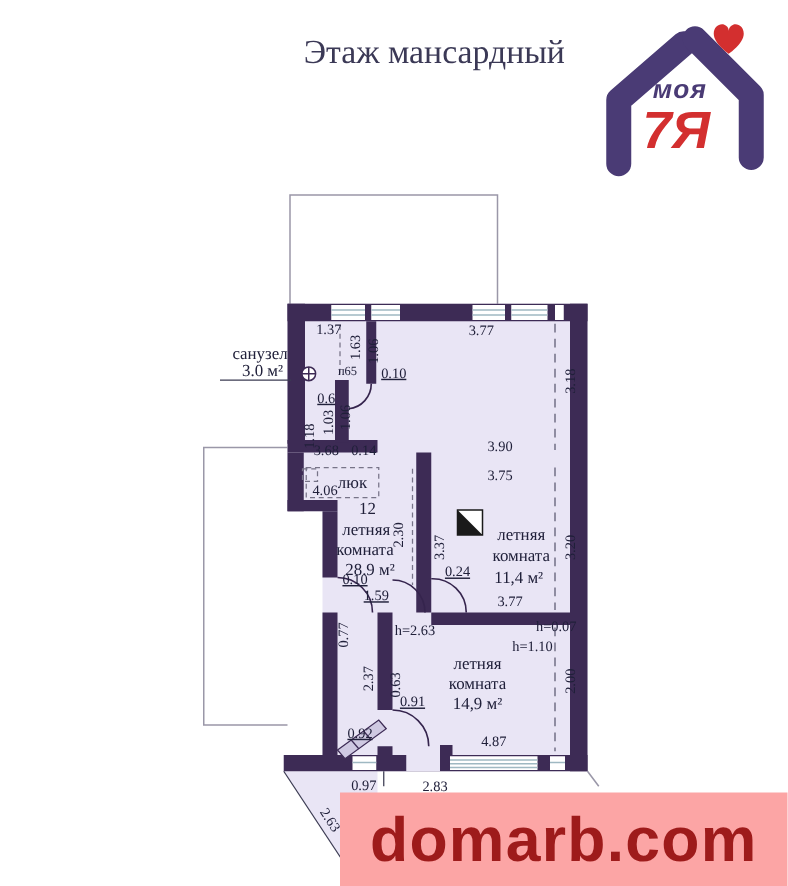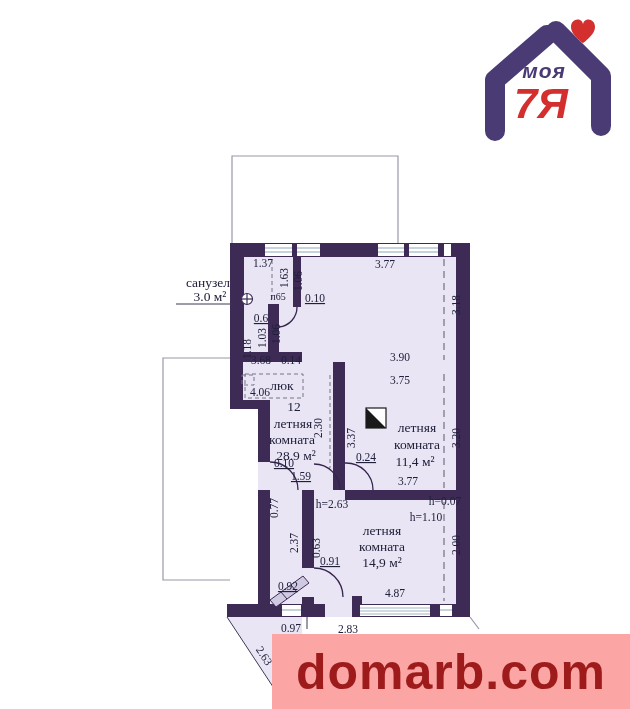--- a/index.html
+++ b/index.html
@@ -205,20 +205,21 @@
       <text x="460" y="545" class="dim" transform="rotate(-90 460 545)">2.00</text>
       <text x="288" y="590" class="dim u">0.92</text>
       <text x="395" y="597" class="dim">4.87</text>
       <text x="291" y="632" class="dim">0.97</text>
       <text x="348" y="633" class="dim">2.83</text>
       <text x="261" y="658" class="dim" transform="rotate(57 261 658)">2.63</text>
     </g>
 </svg>
 
 <div class="title">
+  <div>Этаж  мансардный</div>
 </div>
 
 <div class="logo">
   <svg width="144" height="128" viewBox="0 0 144 128">
     <g stroke="#4a3b75" stroke-width="20" stroke-linecap="round" stroke-linejoin="round" fill="none">
       <path d="M17,115 L17,64 L69,19"></path>
       <path d="M123,110 L123,60 L78,15"></path>
     </g>
     <path fill="#d32f2f" d="M105,27 C105,27 93,19 93,11 C93,5.5 97.5,2.5 101.5,3.8 C103.5,4.5 105,6.5 105,8.5 C105,6.5 106.5,4.5 108.5,3.8 C112.5,2.5 117,5.5 117,11 C117,19 105,27 105,27 Z"></path>
     <text class="logo-word" x="66" y="62">моя</text>

